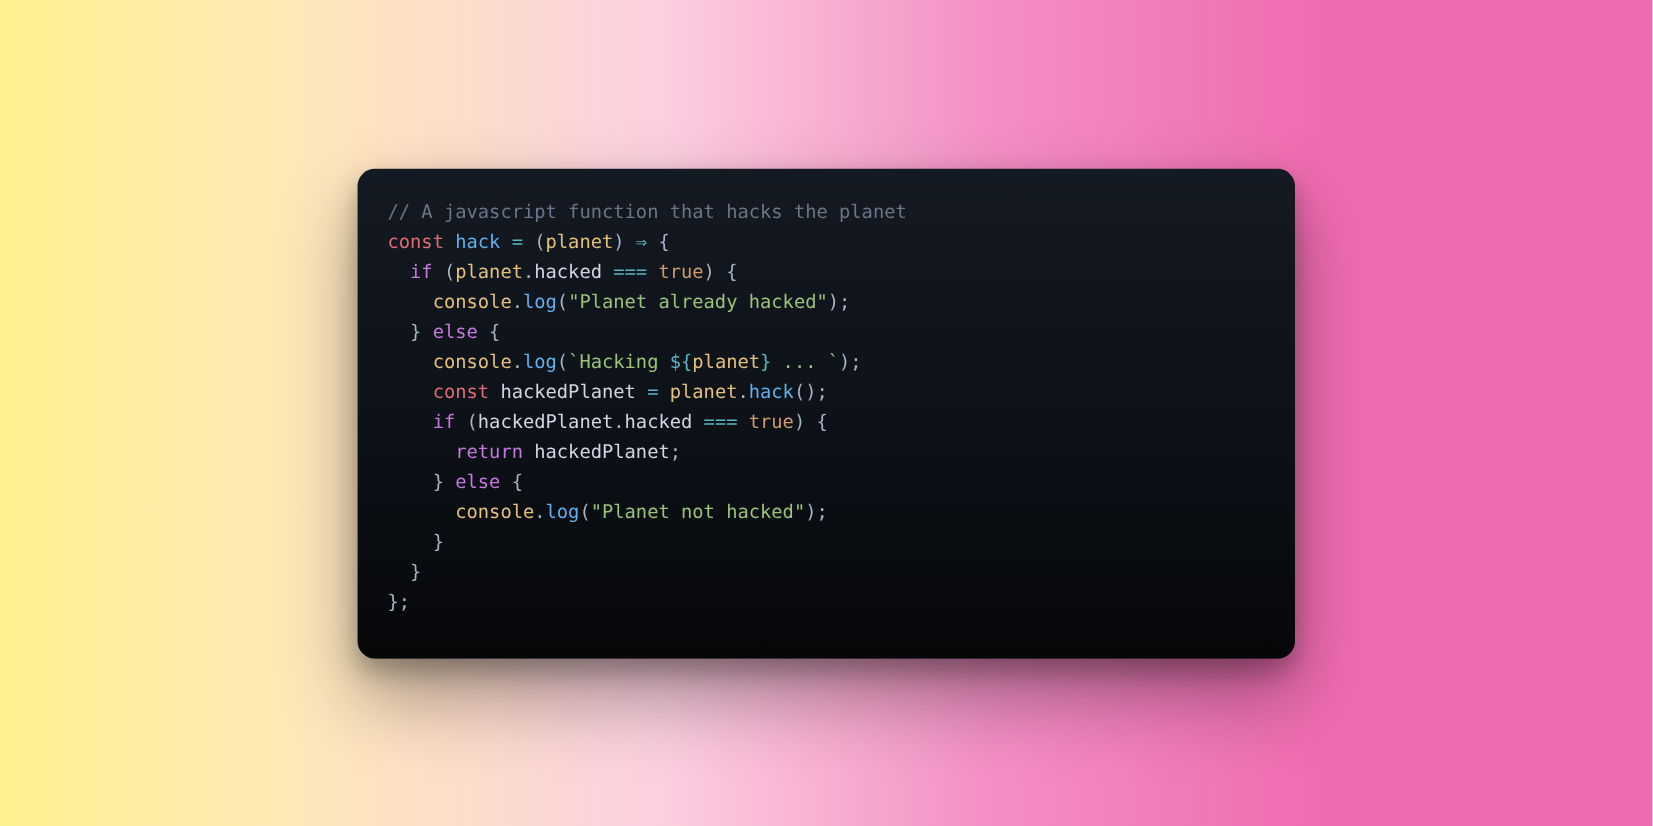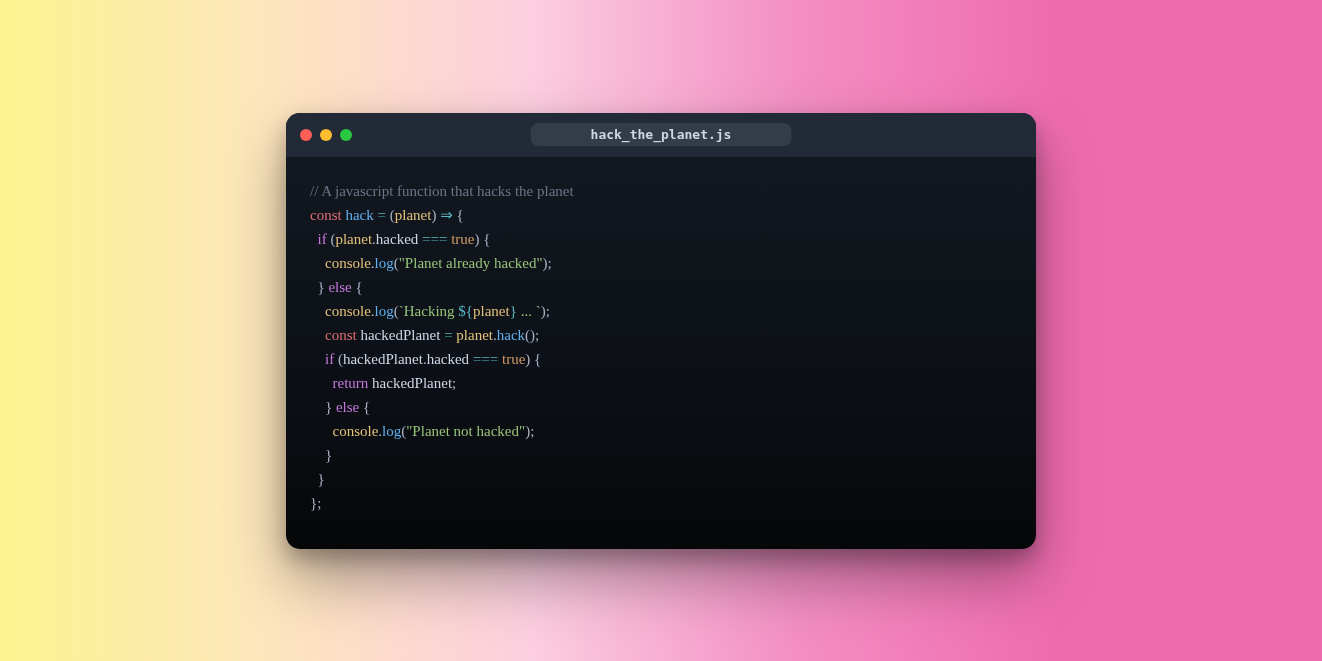--- a/index.html
+++ b/index.html
@@ -41,47 +41,36 @@
     font-weight: 600;
     padding: 4px 60px;
     border-radius: 8px;
   }
   .code {
     padding: 22px 24px 34px 24px;
     font-size: 15px;
     line-height: 1.6;
     color: #cfd6e4;
     white-space: pre;
-    font-family: Liberation Serif, serif;
   }
   .c-comment { color: #6b7587; }
   .c-kw { color: #c678dd; }
   .c-decl { color: #e06c75; }
   .c-fn { color: #61afef; }
   .c-var { color: #e5c07b; }
   .c-prop { color: #cfd6e4; }
   .c-str { color: #98c379; }
   .c-bool { color: #d19a66; }
   .c-op { color: #56b6c2; }
   .c-pun { color: #a8b2c4; }
 </style>
 </head>
 <body>
 
 <div class="window">
-  <div class="titlebar">
-    <div class="dots">
-      <span class="dot red"></span>
-      <span class="dot yellow"></span>
-      <span class="dot green"></span>
-    </div>
-    <div class="titlepill">
-      <span>hack_the_planet.js</span>
-    </div>
-  </div>
 
   <div class="code"><span class="c-comment">// A javascript function that hacks the planet</span>
 <span class="c-decl">const</span> <span class="c-fn">hack</span> <span class="c-op">=</span> <span class="c-pun">(</span><span class="c-var">planet</span><span class="c-pun">)</span> <span class="c-op">⇒</span> <span class="c-pun">{</span>
   <span class="c-kw">if</span> <span class="c-pun">(</span><span class="c-var">planet</span><span class="c-pun">.</span><span class="c-prop">hacked</span> <span class="c-op">===</span> <span class="c-bool">true</span><span class="c-pun">)</span> <span class="c-pun">{</span>
     <span class="c-var">console</span><span class="c-pun">.</span><span class="c-fn">log</span><span class="c-pun">(</span><span class="c-str">"Planet already hacked"</span><span class="c-pun">)</span><span class="c-pun">;</span>
   <span class="c-pun">}</span> <span class="c-kw">else</span> <span class="c-pun">{</span>
     <span class="c-var">console</span><span class="c-pun">.</span><span class="c-fn">log</span><span class="c-pun">(</span><span class="c-str">`Hacking </span><span class="c-op">${</span><span class="c-var">planet</span><span class="c-op">}</span><span class="c-str"> ... `</span><span class="c-pun">)</span><span class="c-pun">;</span>
     <span class="c-decl">const</span> <span class="c-prop">hackedPlanet</span> <span class="c-op">=</span> <span class="c-var">planet</span><span class="c-pun">.</span><span class="c-fn">hack</span><span class="c-pun">()</span><span class="c-pun">;</span>
     <span class="c-kw">if</span> <span class="c-pun">(</span><span class="c-prop">hackedPlanet</span><span class="c-pun">.</span><span class="c-prop">hacked</span> <span class="c-op">===</span> <span class="c-bool">true</span><span class="c-pun">)</span> <span class="c-pun">{</span>
       <span class="c-kw">return</span> <span class="c-prop">hackedPlanet</span><span class="c-pun">;</span>

